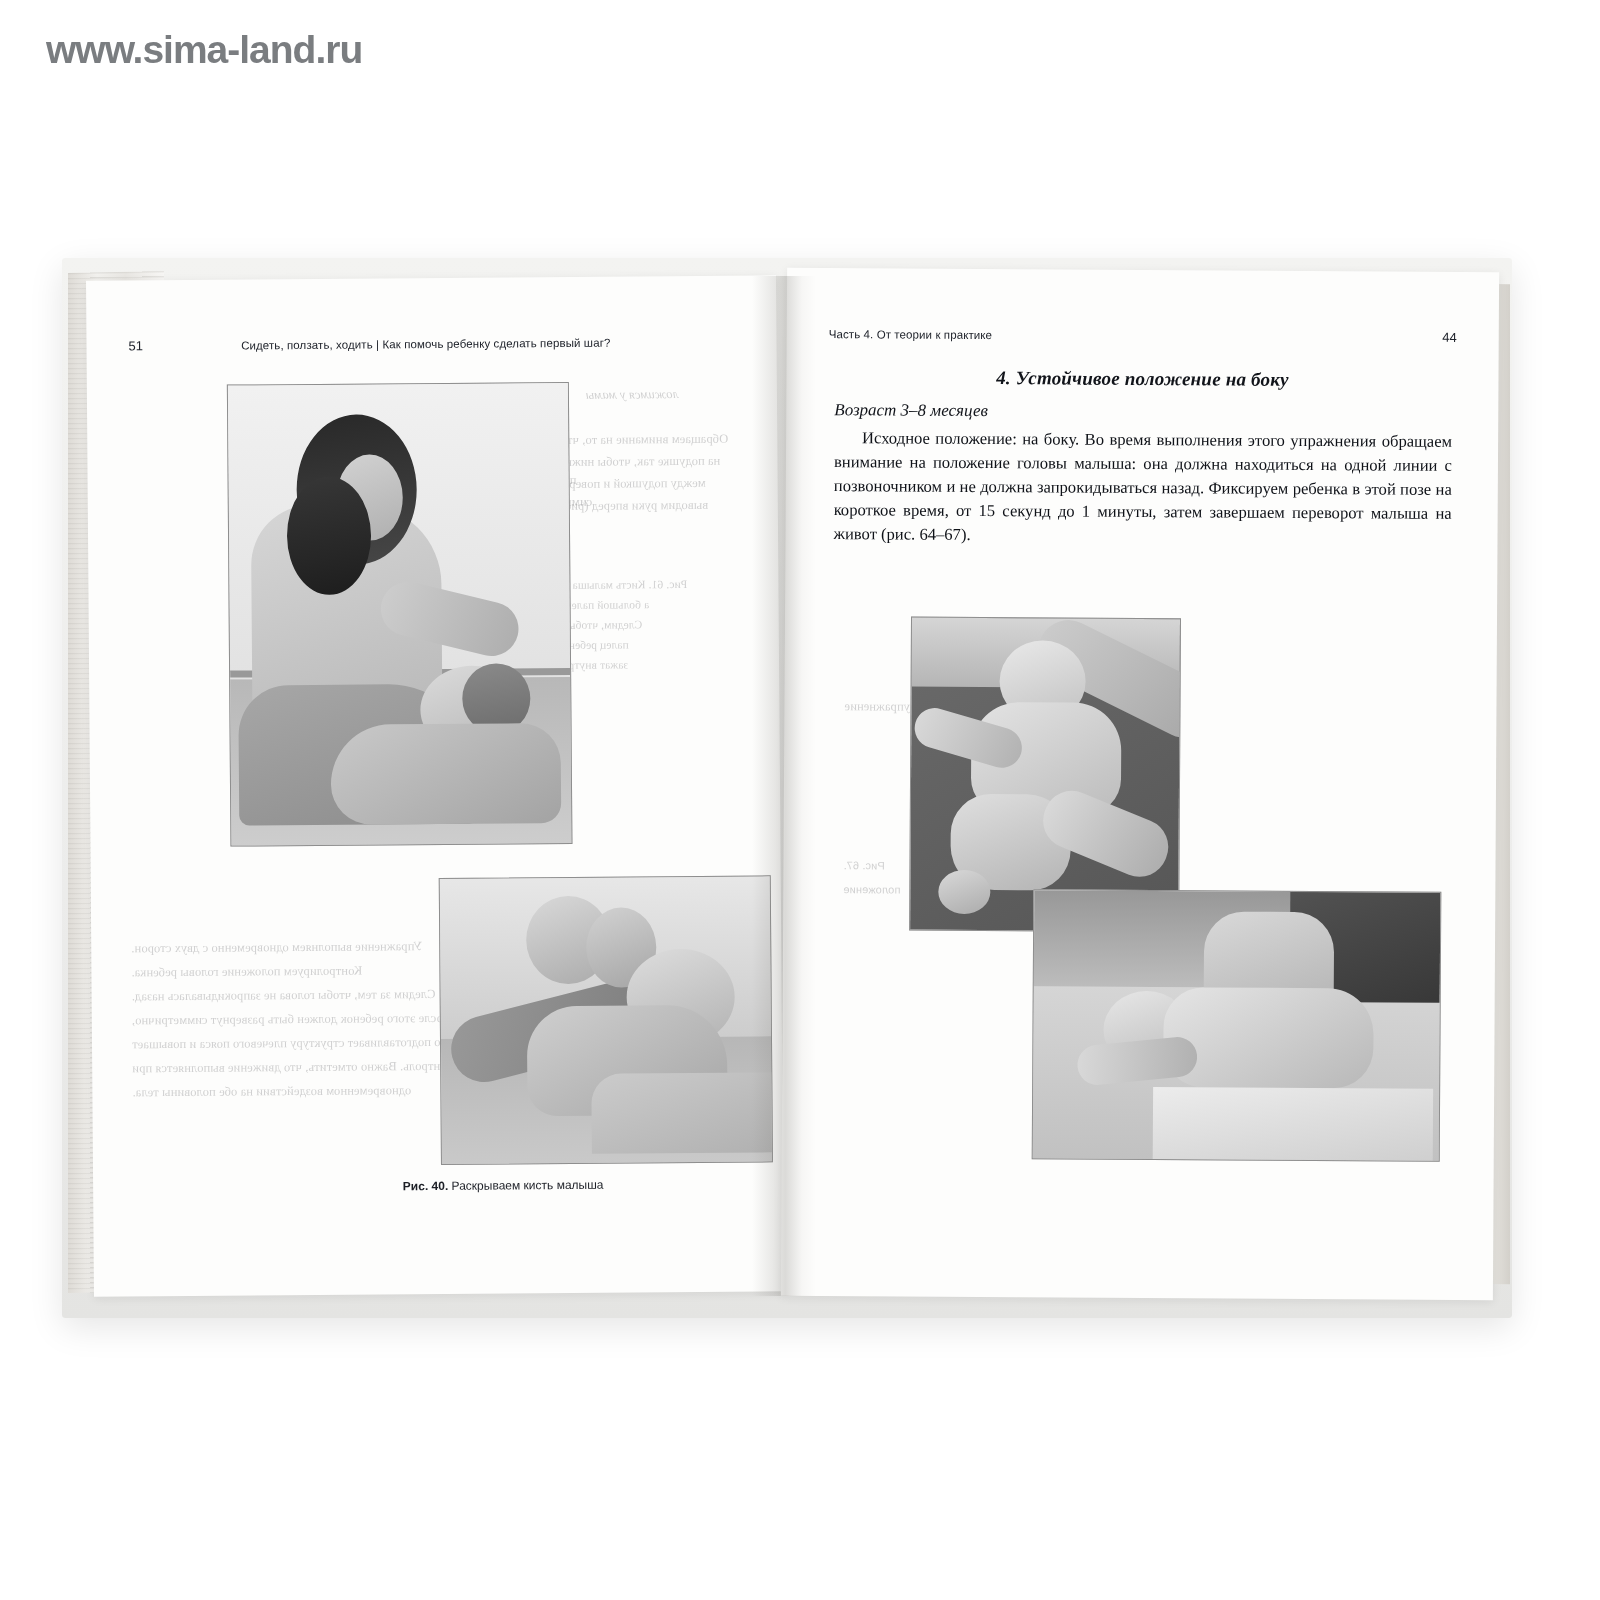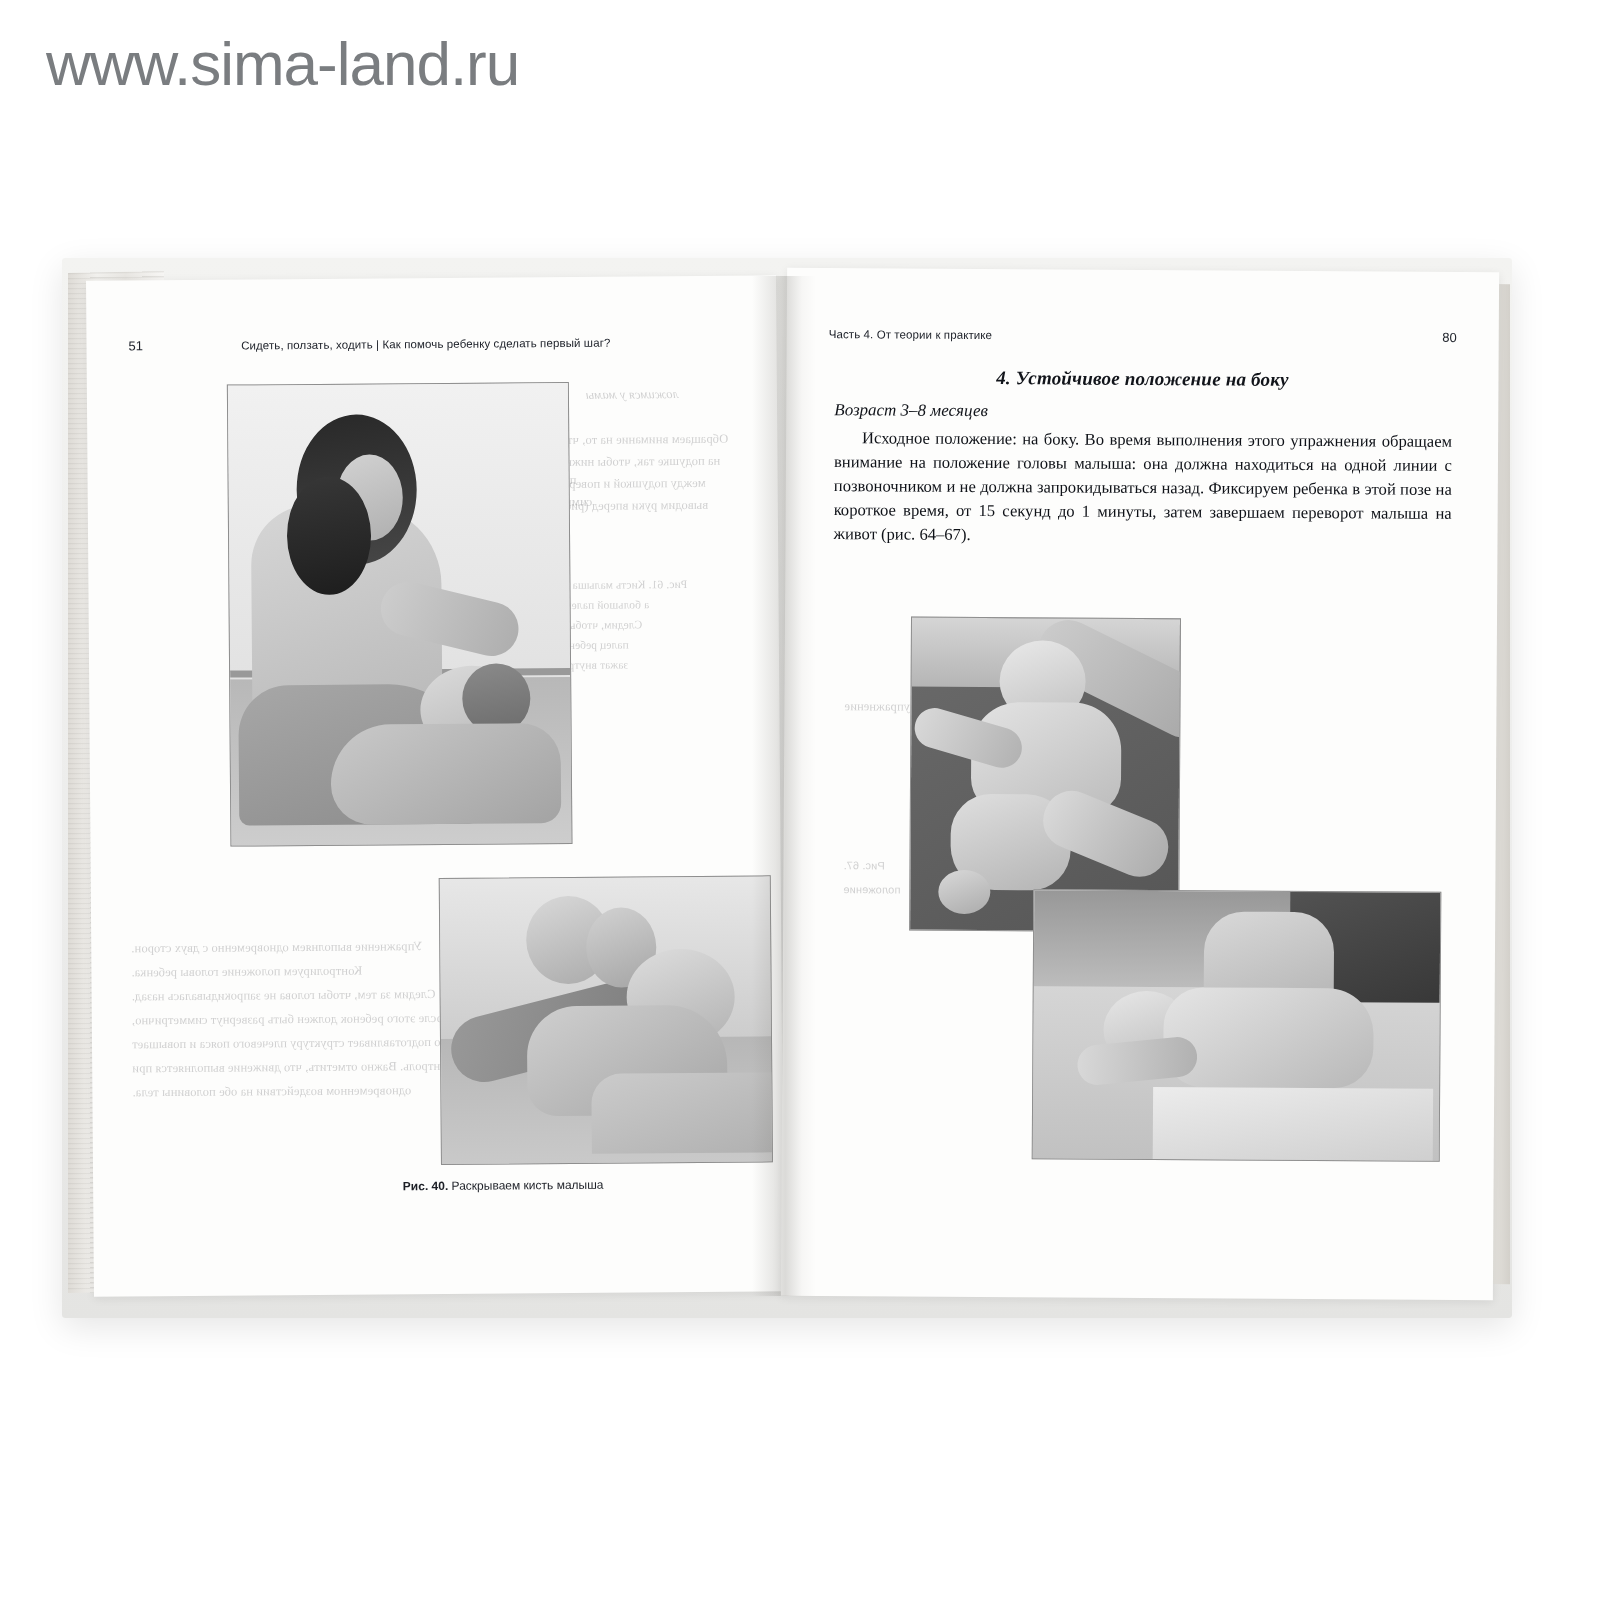--- a/index.html
+++ b/index.html
@@ -14,22 +14,22 @@
     overflow: hidden;
     font-family: "Liberation Serif", serif;
   }
 
   
   .watermark {
     position: absolute;
     left: 46px;
     top: 28px;
     font-family: "Liberation Sans", sans-serif;
-    font-size: 62px;
-    font-weight: 400;
+    font-size: 39px;
+    font-weight: 700;
     letter-spacing: -1px;
     color: #6f7276;
     opacity: 0.92;
     user-select: none;
     text-align: right;
   }
 
   
   .book {
     position: absolute;
@@ -298,21 +298,21 @@
       </div>
 
     </div>
   </div>
 
   <div class="leaf leaf-right">
     <div class="page-inner">
 
       <div class="running-head">
         <span class="rh-text" style="text-align:left; flex:1;">Часть 4. От теории к практике</span>
-        <span class="folio">80</span>
+        <span class="folio">44</span>
       </div>
 
       <div class="sec-title">4. Устойчивое положение на боку</div>
 
       <div class="age-line">Возраст 3–8 месяцев</div>
 
       <div class="body-text">Исходное положение: на боку. Во время выполнения этого упражнения обращаем внимание на положение головы малыша: она должна находиться на одной линии с позвоночником и не должна запрокидываться назад. Фиксируем ребенка в этой позе на короткое время, от 15 секунд до 1 минуты, затем завершаем переворот малыша на живот (рис. 64–67).</div>
 
       <div class="ghost" style="left:60px; top:430px; width:180px; text-align:right;">упражнение</div>
       <div class="ghost" style="left:60px; top:590px; width:160px; text-align:right; font-family:'Liberation Sans',sans-serif; font-size:11px;">Рис. 67.</div>

